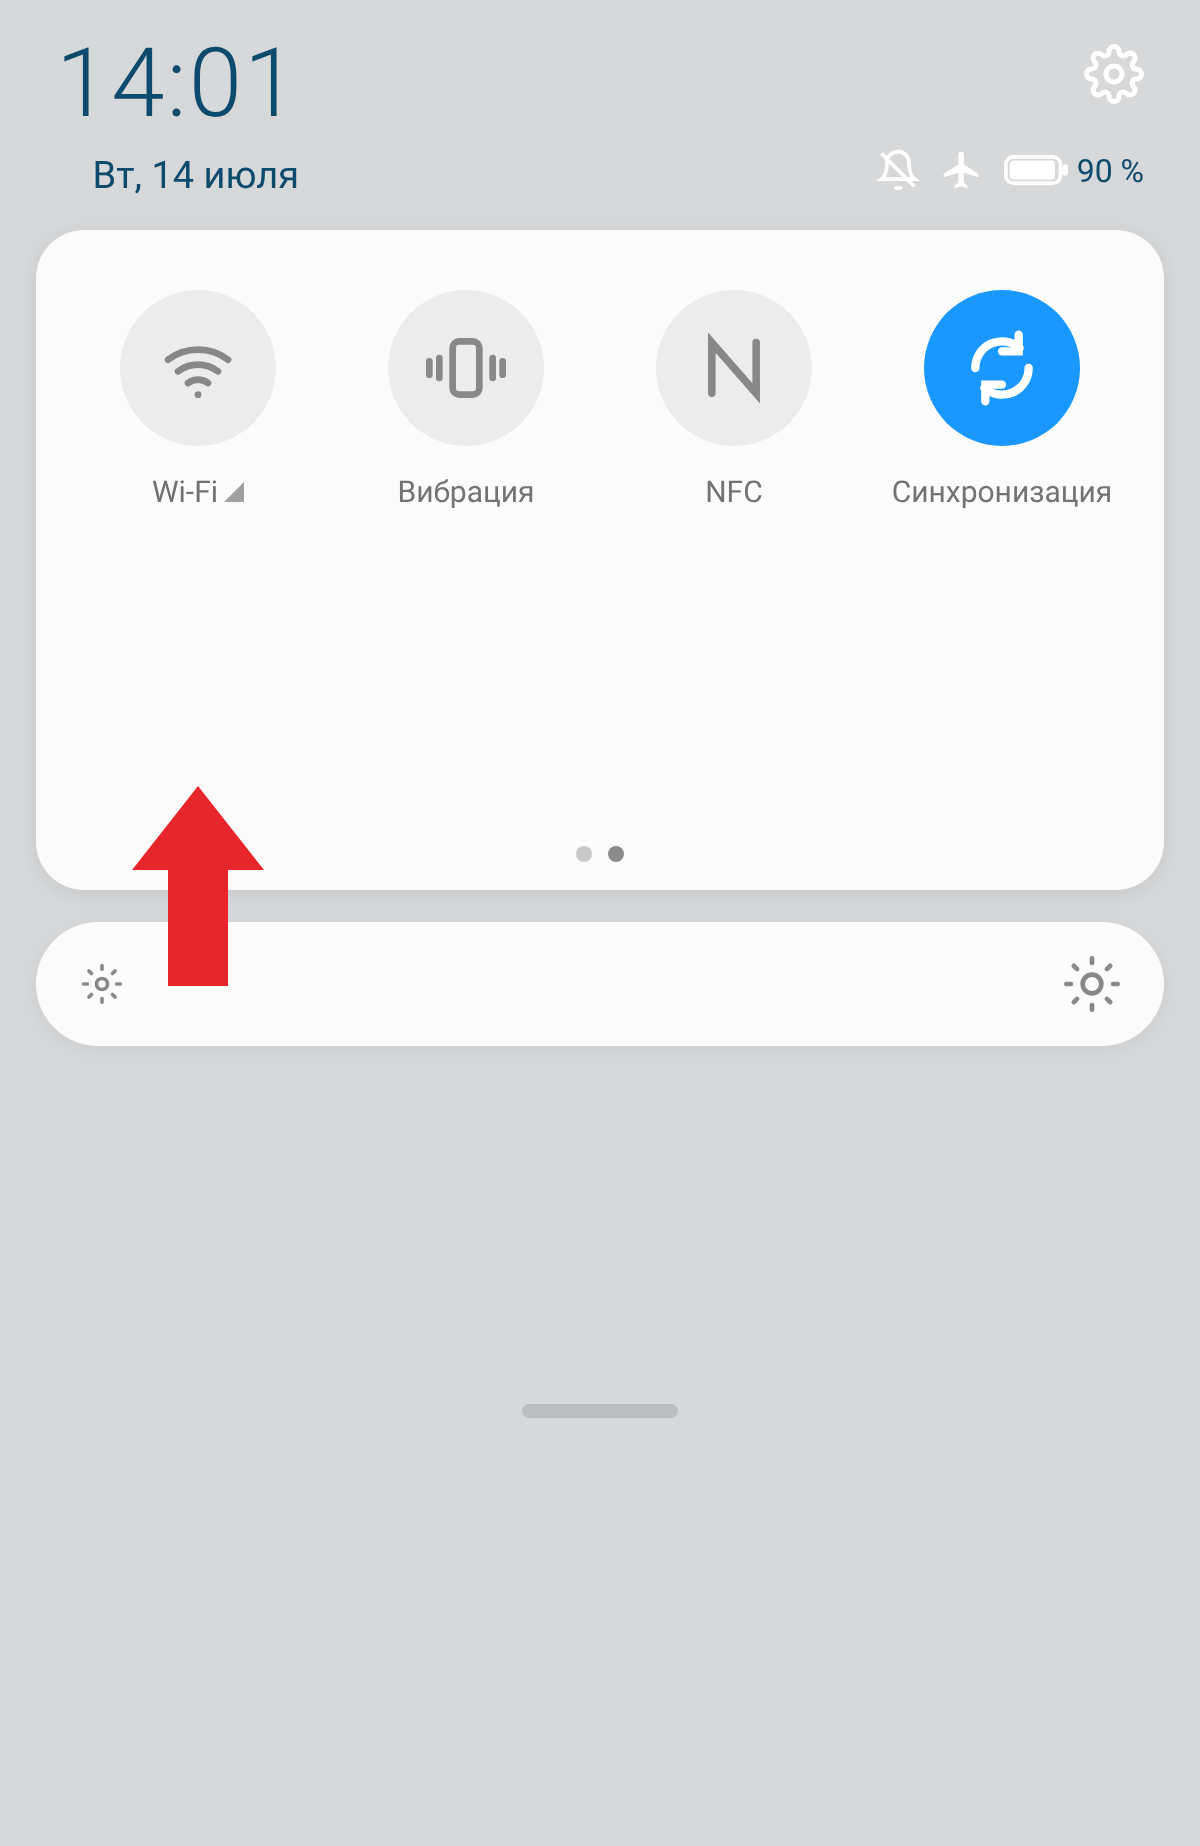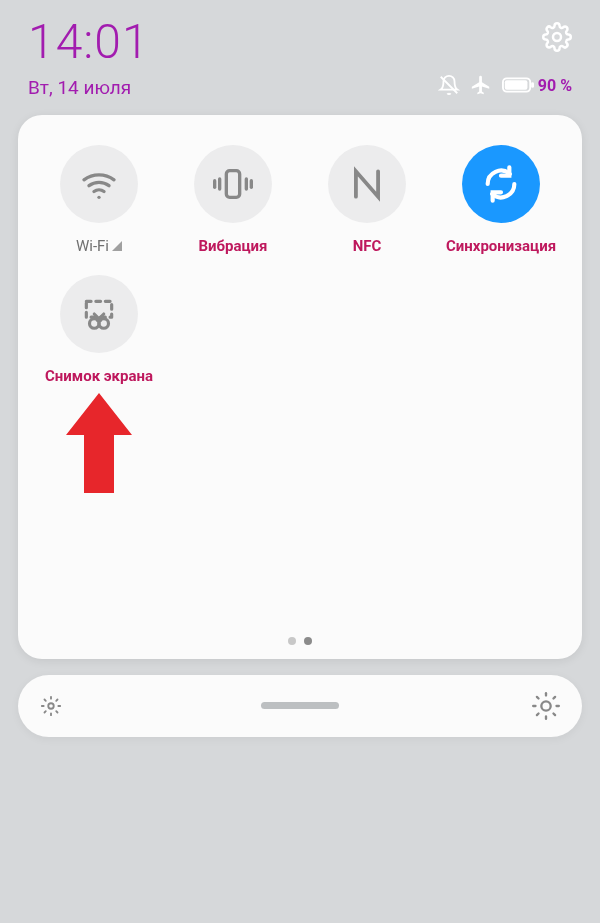--- a/index.html
+++ b/index.html
@@ -9,36 +9,37 @@
     background: #d6d8da;
     font-family: -apple-system, BlinkMacSystemFont, "Segoe UI", Roboto, Helvetica, Arial, sans-serif;
     position: relative;
     overflow: hidden;
   }
   .statusbar {
     padding: 18px 28px 0 28px;
     display: flex;
     justify-content: space-between;
     align-items: flex-start;
-    color: #a21caf;
+    color: #0c4a6e;
   }
   .statusbar-left {
     display: flex;
     flex-direction: column;
   }
   .time {
     font-size: 48px;
     font-weight: 300;
     line-height: 1;
     letter-spacing: 1px;
   }
   .date {
     font-size: 19px;
     margin-top: 10px;
     font-weight: 400;
+    text-align: right;
   }
   .statusbar-right {
     display: flex;
     flex-direction: column;
     align-items: flex-end;
     gap: 22px;
     padding-top: 4px;
   }
   .gear-icon svg { display: block; }
   .status-icons {
@@ -47,27 +48,27 @@
     gap: 10px;
   }
   .status-icons svg { display: block; }
   .battery-wrap {
     display: flex;
     align-items: center;
     gap: 4px;
   }
   .battery-text {
     font-size: 16px;
-    font-weight: 700;
+    font-weight: 400;
   }
   .panel {
     margin: 16px 18px 0 18px;
     background: #fbfbfb;
     border-radius: 24px;
-    height: 544px;
+    height: 330px;
     padding: 30px 14px 6px 14px;
     position: relative;
     box-shadow: 0 2px 10px rgba(0,0,0,0.08);
     display: flex;
     flex-direction: column;
   }
   .grid {
     display: grid;
     grid-template-columns: repeat(4, 1fr);
     row-gap: 20px;
@@ -87,24 +88,23 @@
     display: flex;
     align-items: center;
     justify-content: center;
   }
   .tile-circle.active {
     background: #1a98ff;
   }
   .tile-circle svg { display: block; }
   .tile-label {
     font-size: 15px;
-    color: #be185d;
+    color: #737373;
     text-align: center;
     white-space: nowrap;
-    font-weight: bold;
   }
   .wifi-label-wrap {
     display: inline-flex;
     align-items: center;
     gap: 3px;
     font-size: 15px;
     color: #707070;
   }
   .page-indicator {
     margin-top: auto;
@@ -243,34 +243,20 @@
             <path d="M4 12a8 8 0 0 1 13.3-6"></path>
             <polyline points="17 2 17 7 12 7" fill="none"></polyline>
             <path d="M20 12a8 8 0 0 1-13.3 6"></path>
             <polyline points="7 22 7 17 12 17" fill="none"></polyline>
           </svg>
         </span>
       </div>
       <div class="tile-label">Синхронизация</div>
     </div>
 
-    <div class="tile">
-      <div class="tile-circle">
-        <span>
-          <svg width="38" height="38" viewBox="0 0 24 24" fill="none" stroke="#888" stroke-width="2" stroke-linecap="round" stroke-linejoin="round">
-            <path d="M4 4 h16 v10 h-16 z" stroke-dasharray="3 3"></path>
-            <circle cx="9" cy="18" r="3"></circle>
-            <circle cx="15" cy="18" r="3"></circle>
-            <line x1="11" y1="16" x2="15" y2="12"></line>
-            <line x1="13" y1="16" x2="9" y2="12"></line>
-          </svg>
-        </span>
-      </div>
-      <div class="tile-label">Снимок экрана</div>
-    </div>
 
 
 
   </div>
 
   <div class="page-indicator">
     <div class="dot"></div>
     <div class="dot active"></div>
   </div>
 </div>

